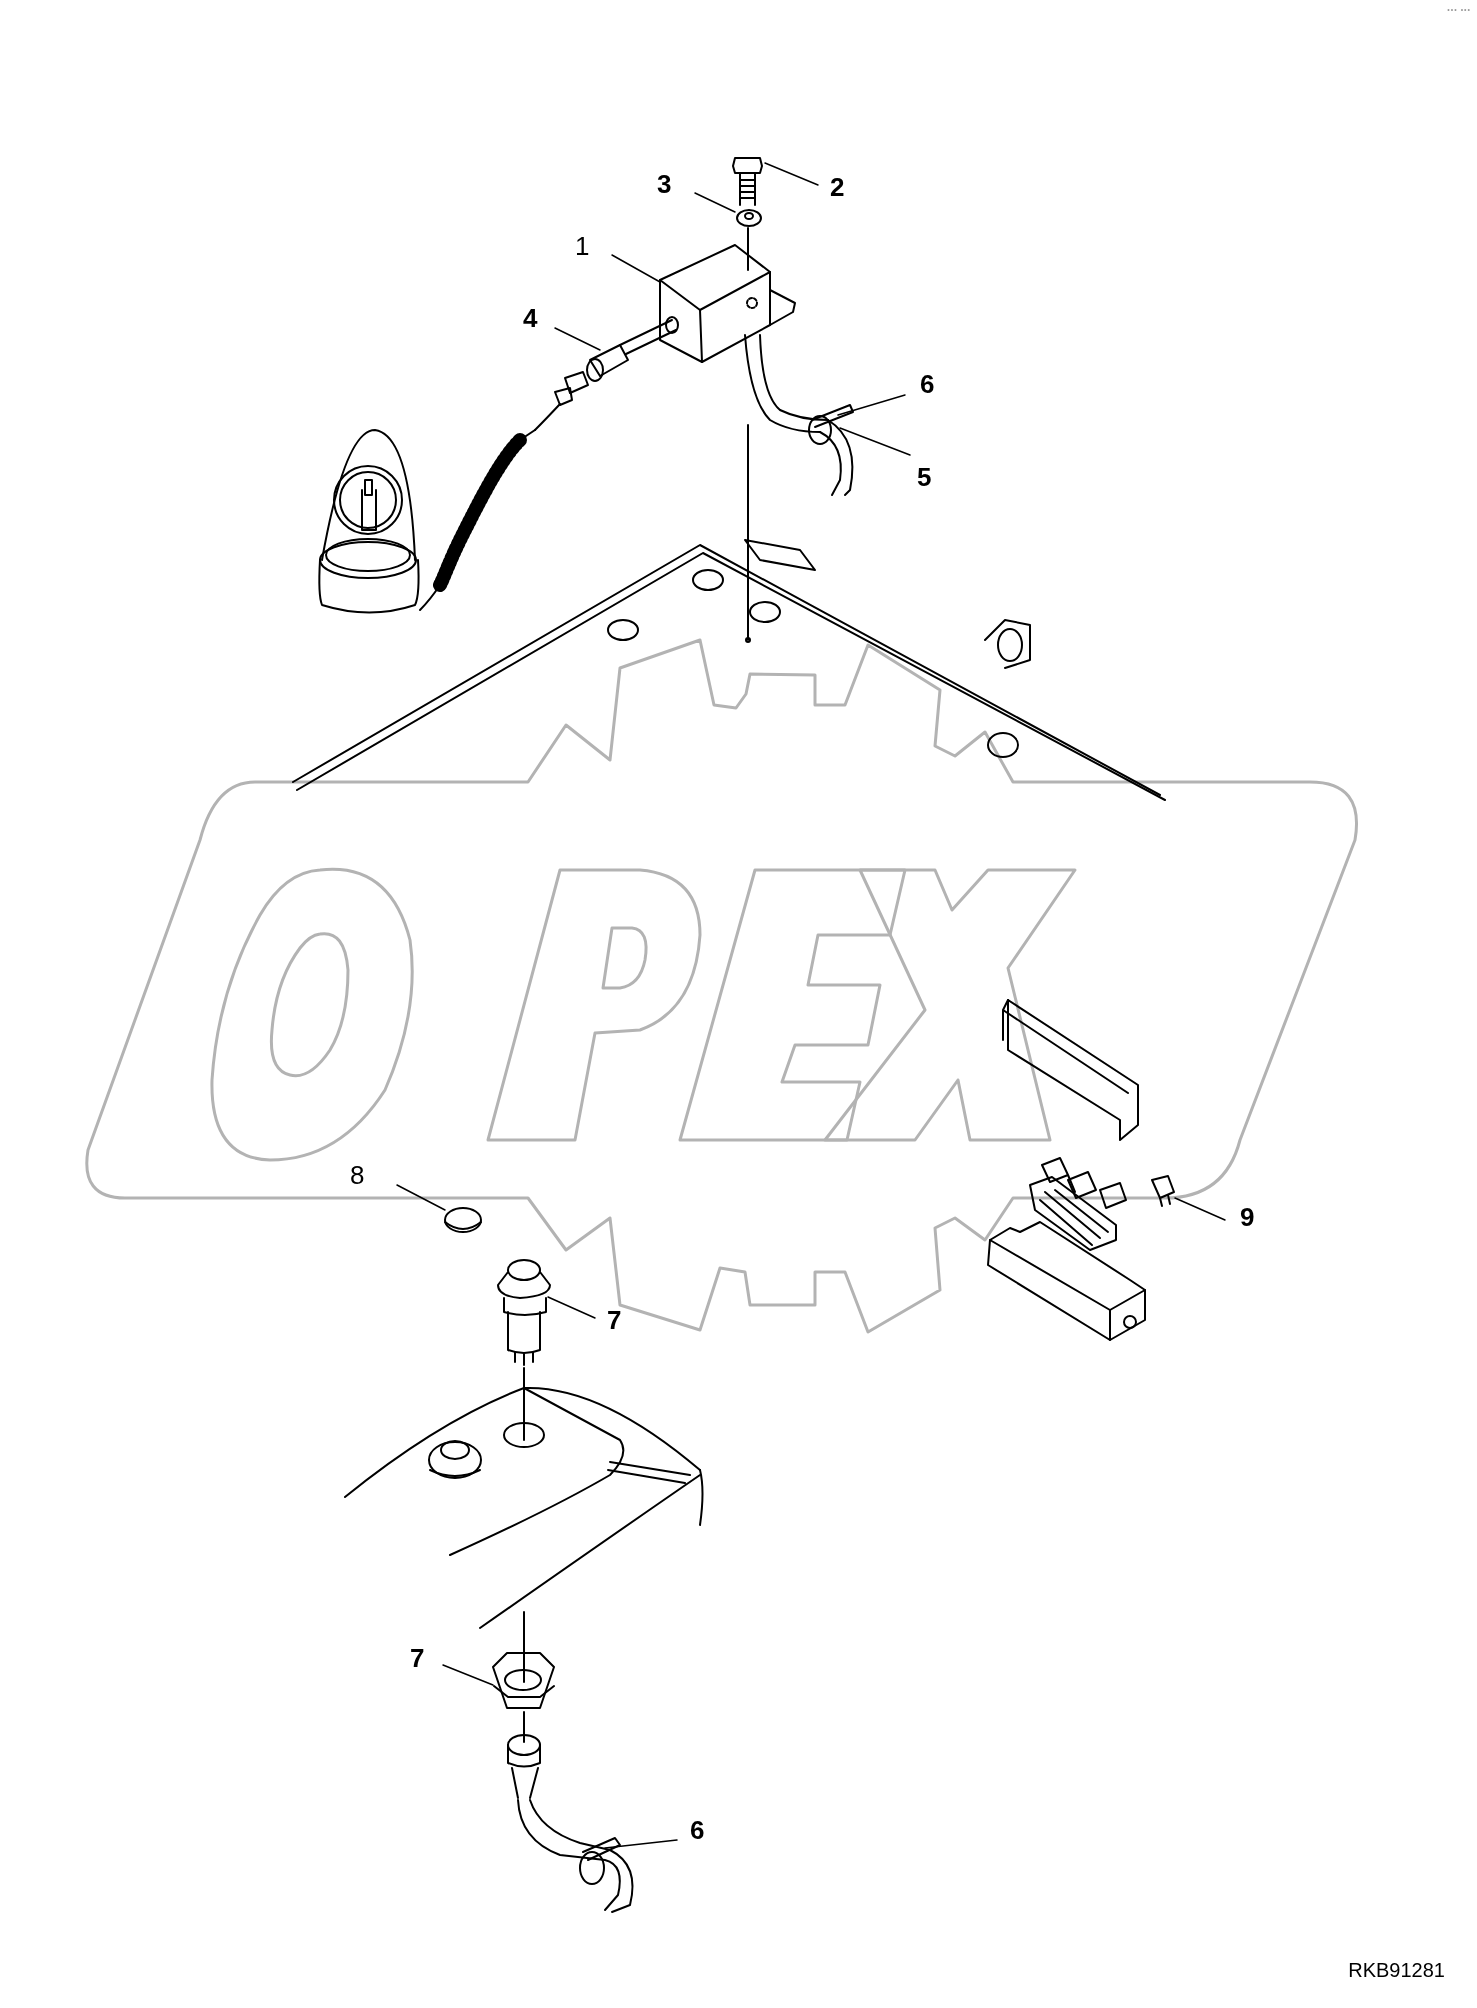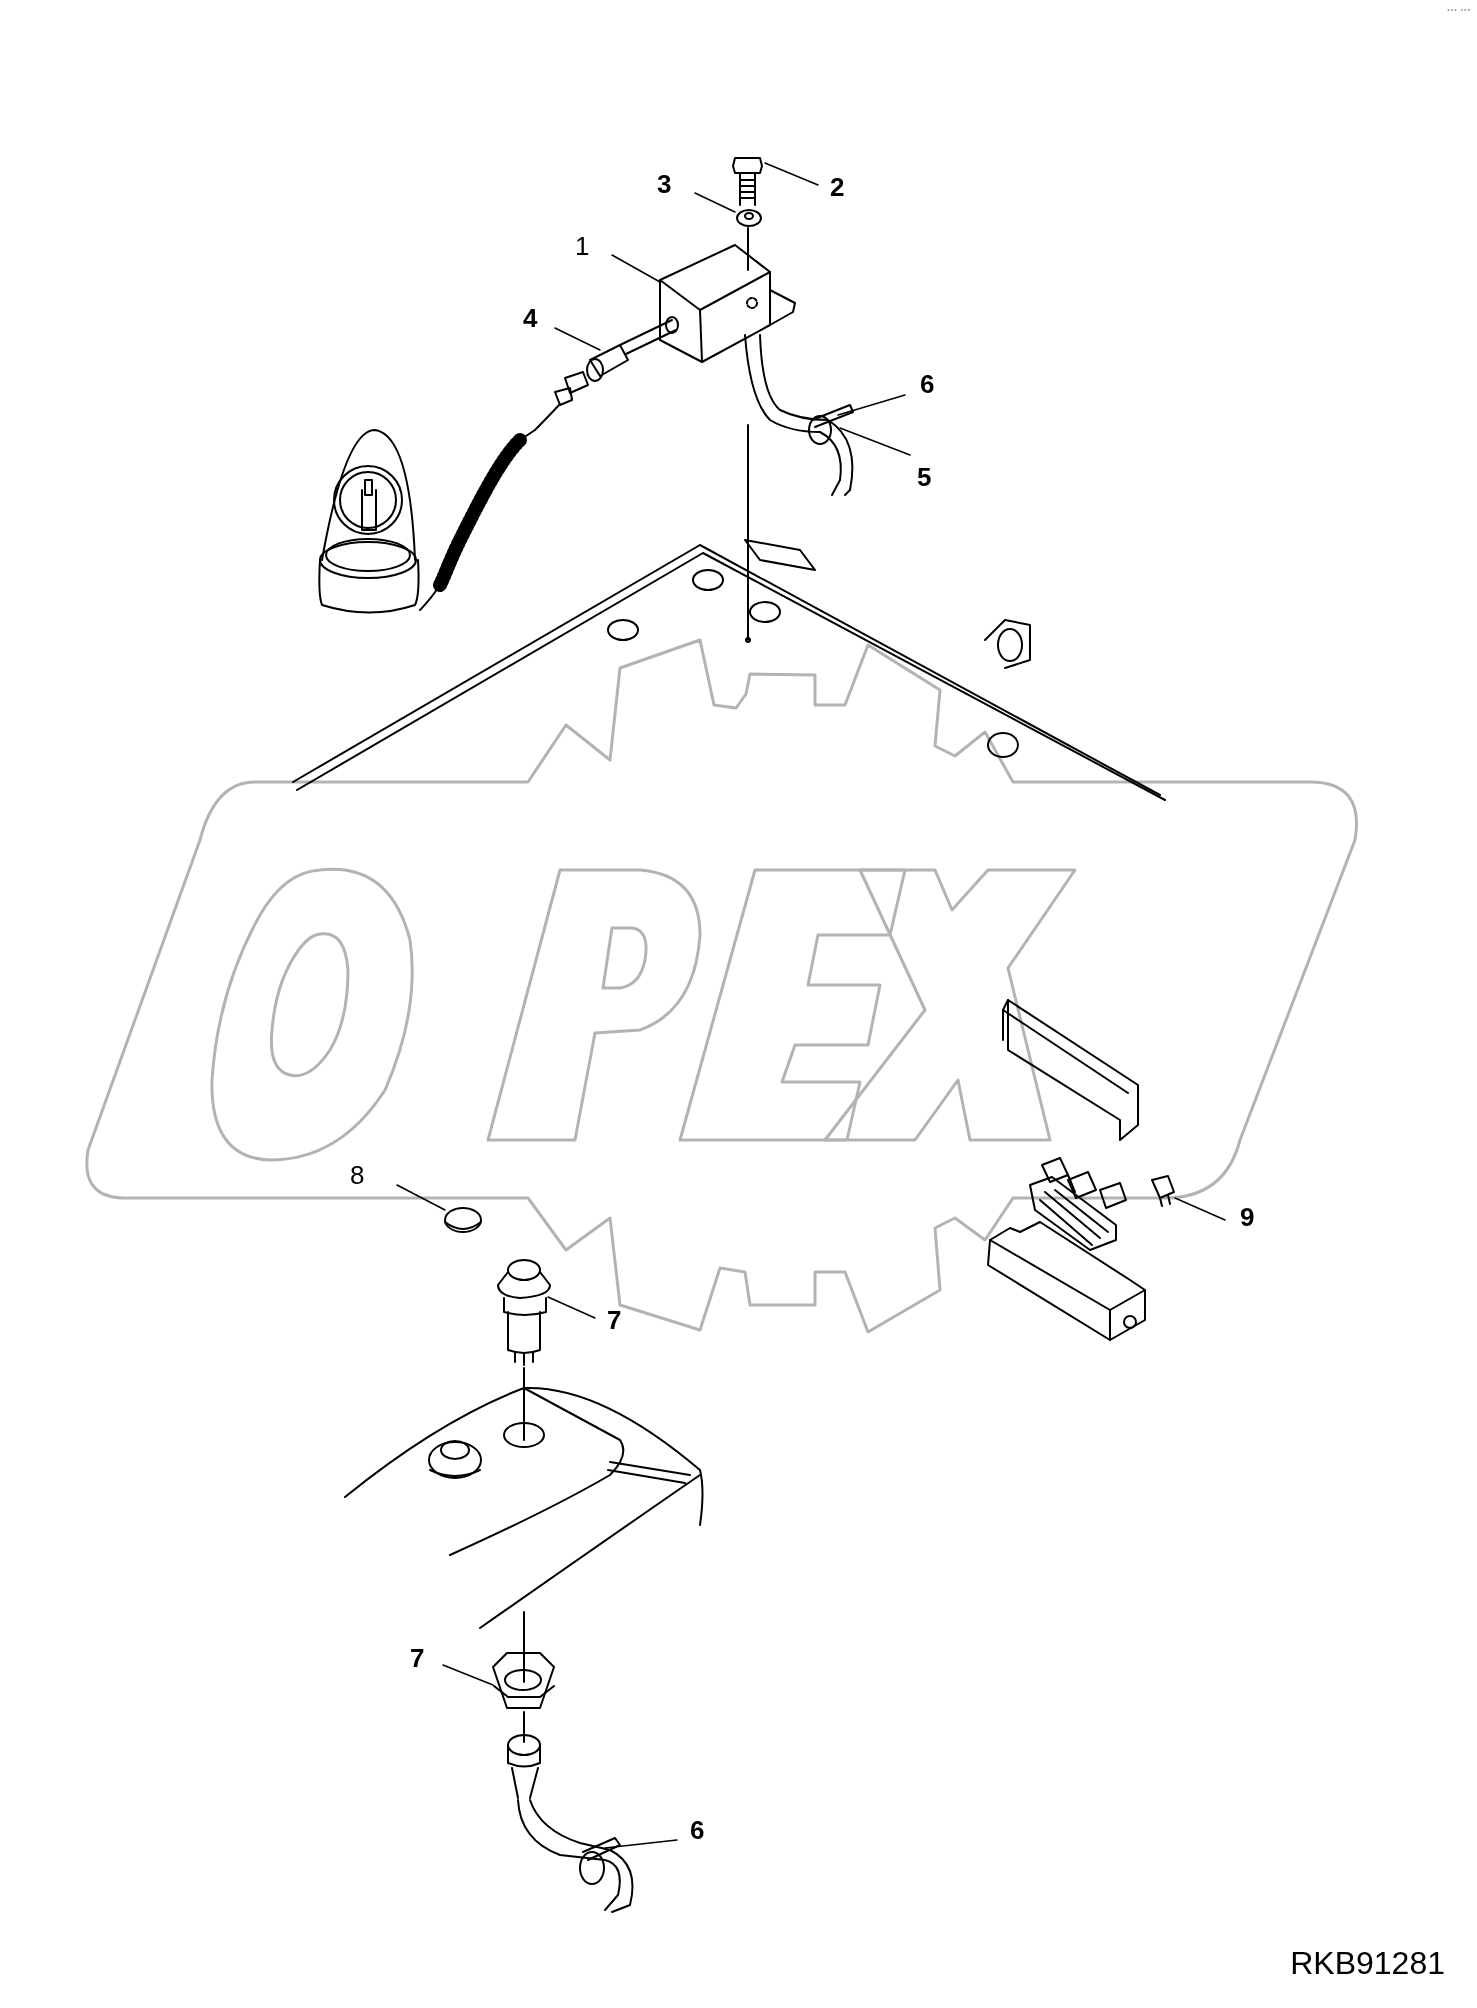--- a/index.html
+++ b/index.html
@@ -1,20 +1,20 @@
 <!DOCTYPE html>
 <html><head>
   <meta charset="utf-8">
   <style>
     html, body { margin: 0; padding: 0; background: #ffffff; }
     #canvas { position: relative; width: 1477px; height: 2008px; background: #fff; overflow: hidden; }
     svg { position: absolute; left: 0; top: 0; }
     .callout { position: absolute; font-family: "Liberation Sans", sans-serif; font-weight: bold; font-size: 26px; color: #000; line-height: 1; }
     .callout.thin { font-weight: normal; }
-    .drawing-id { position: absolute; right: 32px; bottom: 26px; font-family: "Liberation Sans", sans-serif; font-size: 32px; color: #000; }
+    .drawing-id { position: absolute; right: 32px; bottom: 26px; font-family: "Liberation Sans", sans-serif; font-size: 20px; color: #000; }
     .corner-mark { position: absolute; right: 6px; top: 6px; font-family: "Liberation Sans", sans-serif; font-size: 7px; color: #999; letter-spacing: 1px; }
   </style>
 </head>
 <body>
 
 <div id="canvas">
 
   <svg width="1477" height="2008" viewBox="0 0 1477 2008">
 
     <g fill="none" stroke="#b3b3b3" stroke-width="3" stroke-linejoin="round">

